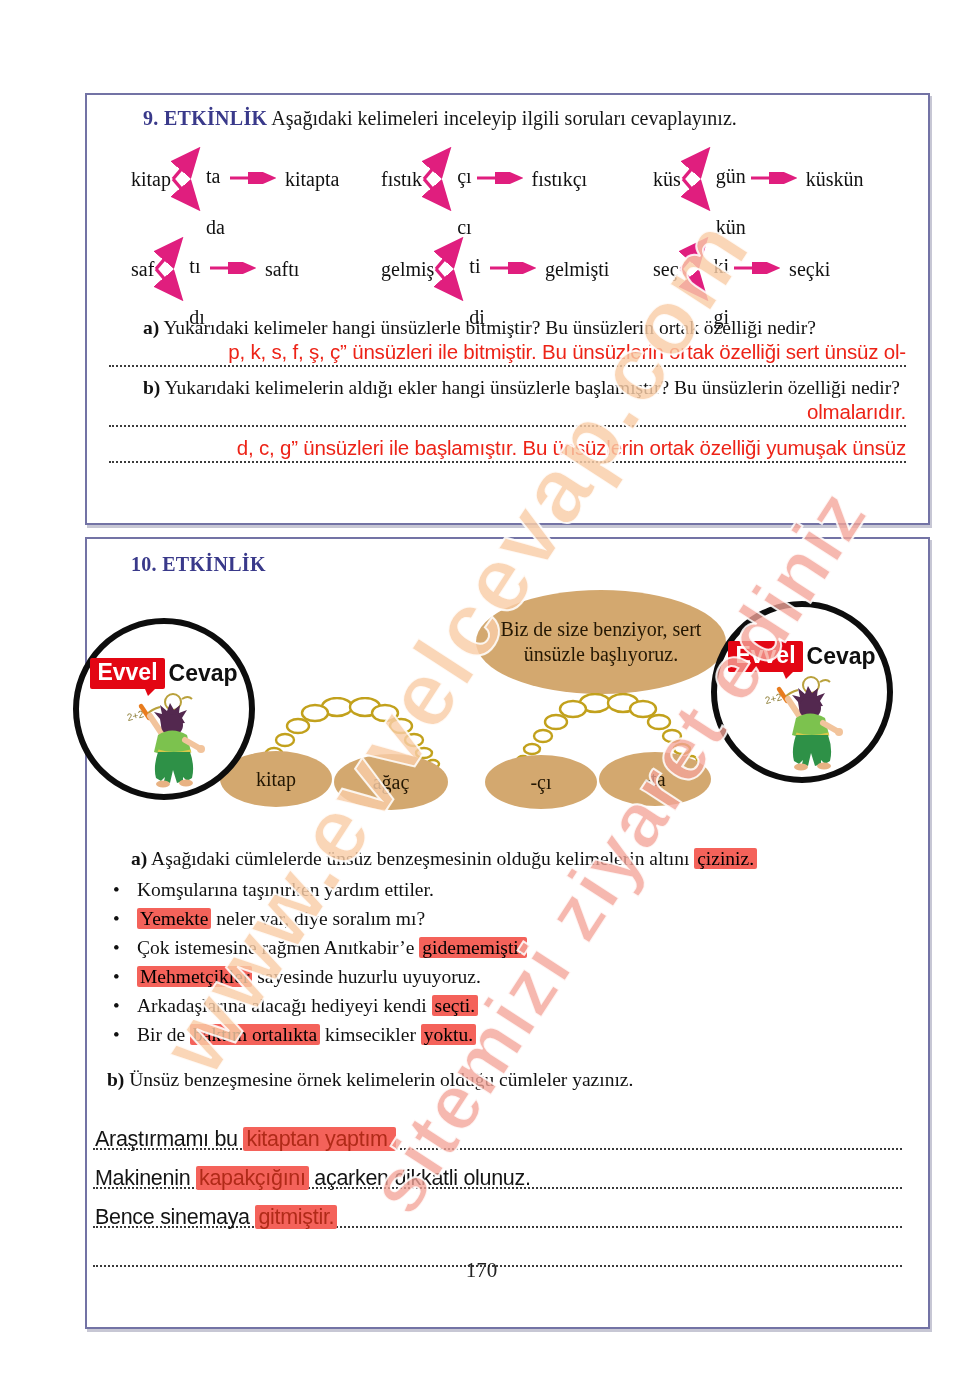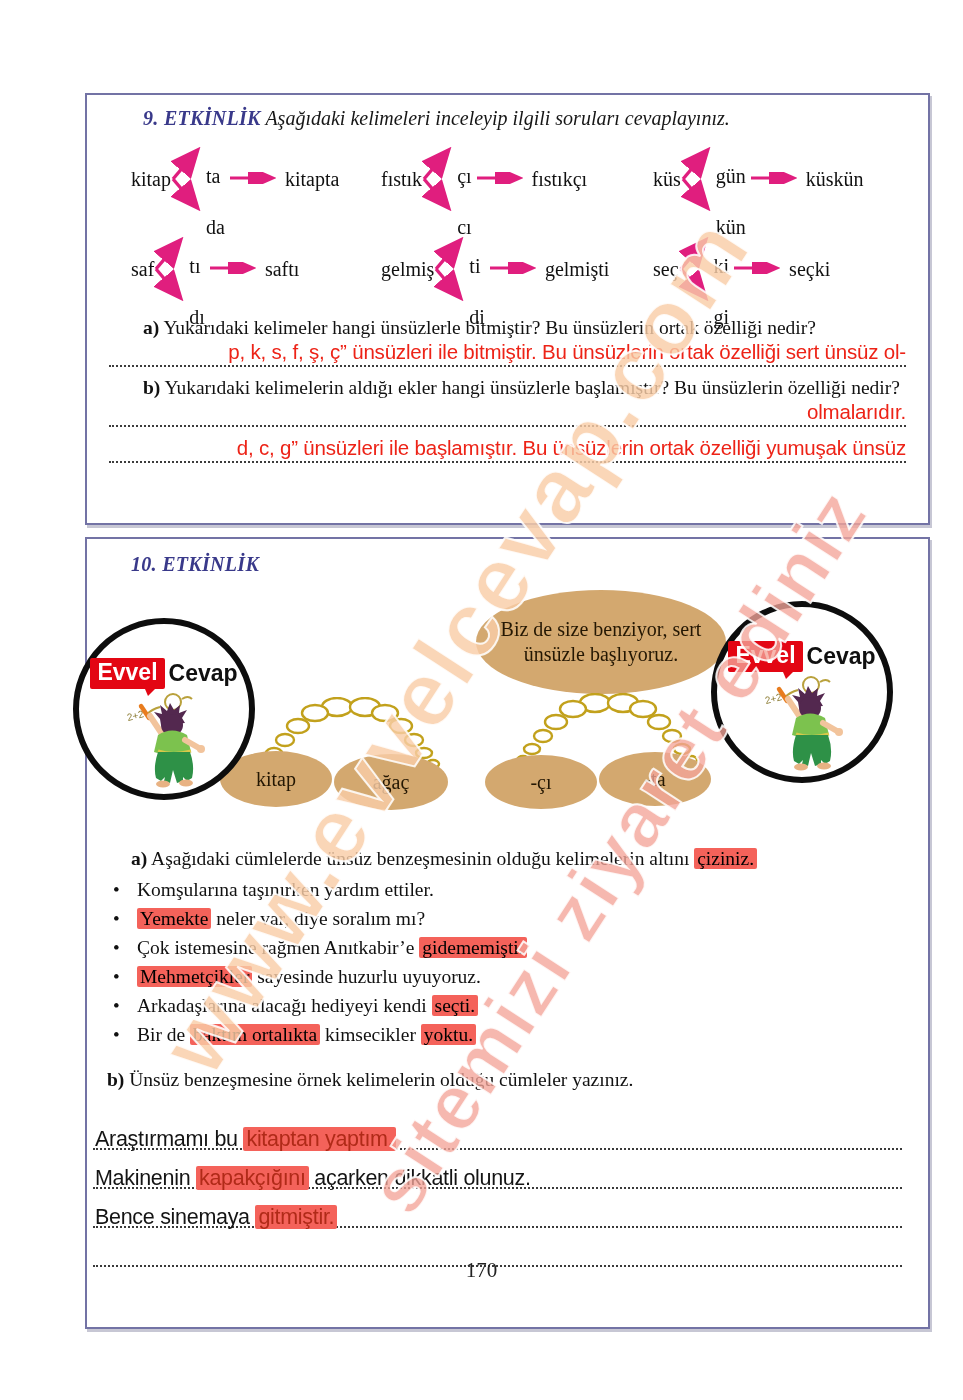--- a/index.html
+++ b/index.html
@@ -9,21 +9,21 @@
     overflow:hidden;
   }
   .abox{
     position:absolute;left:85px;width:845px;background:#fff;
     border:2px solid #7373a5;
     box-shadow:2px 3px 0 rgba(130,130,160,.45);
     box-sizing:border-box;
   }
   #box9{top:93px;height:432px;padding:8px 16px 0 16px;}
   #box10{top:537px;height:792px;padding:10px 16px 0 4px;}
-  .act-head{font-size:20px;line-height:26px;margin:2px 0 0 0;text-indent:40px;font-style:italic;}
+  .act-head{font-size:20px;line-height:26px;margin:2px 0 0 0;text-indent:40px;}
   .act-title{font-weight:bold;color:#39398a;letter-spacing:.3px;}
   .intro{color:#161616;}
   
   .diagram-grid{
     display:grid;grid-template-columns:250px 272px auto;
     row-gap:10px;margin:8px 0 2px 28px;
   }
   .dunit{display:flex;align-items:center;height:80px;}
   .dbase,.dresult{font-size:20px;white-space:nowrap;}
   .dsuffixes{display:flex;flex-direction:column;justify-content:space-between;

